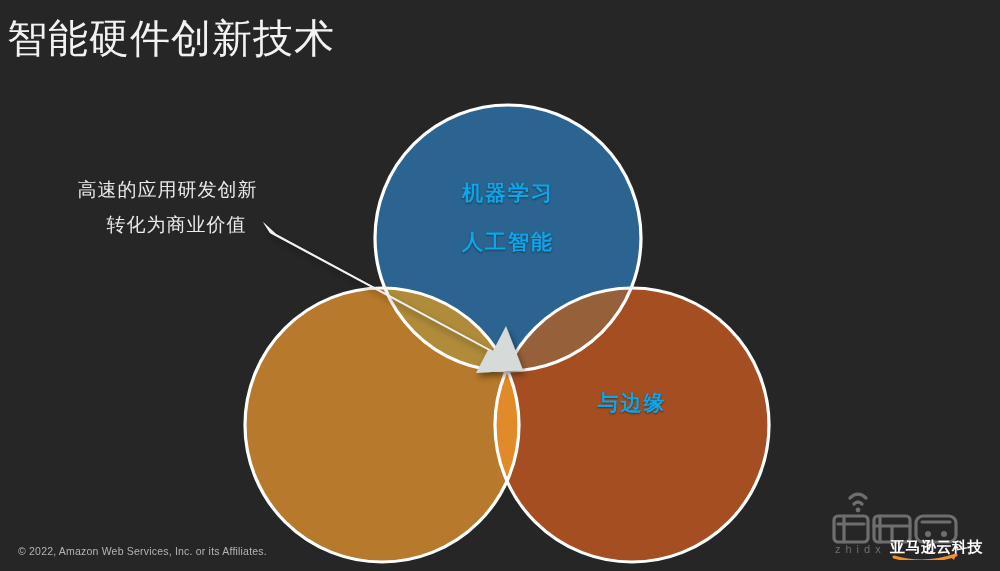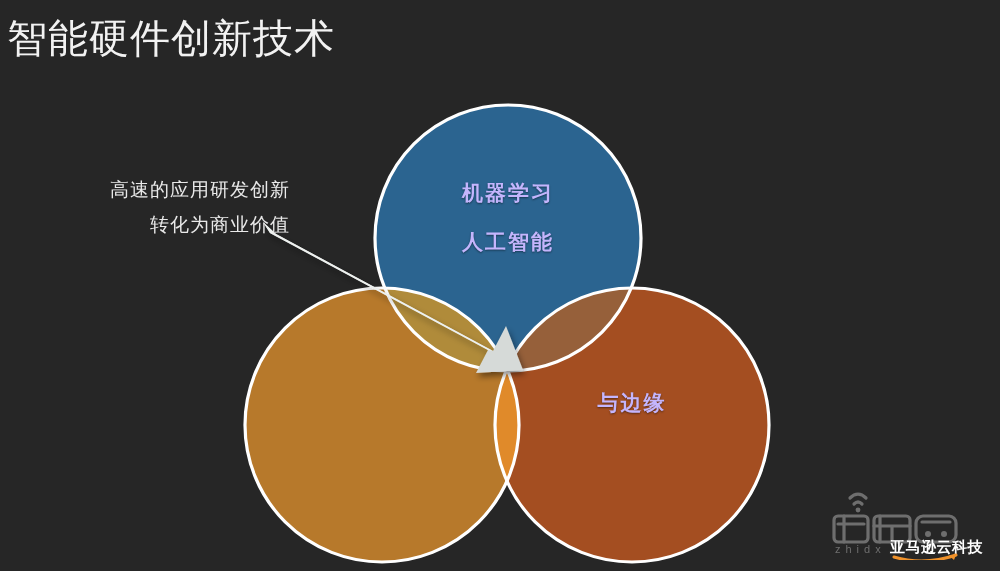--- a/index.html
+++ b/index.html
@@ -31,32 +31,32 @@
     left: 0;
     top: 0;
     width: 1000px;
     height: 571px;
   }
   .callout {
     position: absolute;
     left: 45px;
     top: 172px;
     width: 245px;
-    text-align: right;
+    text-align: center;
     color: #e9e9e9;
     font-size: 19px;
     line-height: 1.85;
     letter-spacing: 1px;
   }
   .callout div { white-space: nowrap; }
   .callout .line2 { padding-left: 18px; font-family: Liberation Serif, serif; }
   .venn-label {
     position: absolute;
     text-align: center;
-    color: #c4b5fd;
+    color: #0ea5e9;
     font-weight: bold;
     font-size: 21px;
     letter-spacing: 2px;
     line-height: 2.35;
     text-shadow: 0 1px 2px rgba(0,0,0,0.45);
     pointer-events: none;
   }
   #label-ml { left: 408px; top: 168px; width: 200px; }
   #label-data { left: 292px; top: 403px; width: 180px; }
   #label-iot { left: 542px; top: 378px; width: 180px; }
@@ -141,20 +141,21 @@
   <div class="venn-label" id="label-ml">
     <div>机器学习</div>
     <div>人工智能</div>
   </div>
 
 
   <div class="venn-label" id="label-iot">
     <div>与边缘</div>
   </div>
 
+  <div id="footer-copyright">© 2022, Amazon Web Services, Inc. or its Affiliates.</div>
 
   <div id="brand-logo">
     <svg viewBox="0 0 160 78" width="160" height="78">
       <g fill="none" stroke="#6e6e6e" stroke-width="3.2" stroke-linecap="round">
         <path d="M 26,16 Q 34,8 42,16"></path>
         <path d="M 30,22 Q 34,18 38,22"></path>
         <circle cx="34" cy="28" r="2.4" fill="#6e6e6e" stroke="none"></circle>
         <rect x="10" y="34" width="34" height="26" rx="4"></rect>
         <path d="M 14,42 L 40,42 M 20,34 L 20,60"></path>
         <rect x="50" y="34" width="36" height="26" rx="4"></rect>

